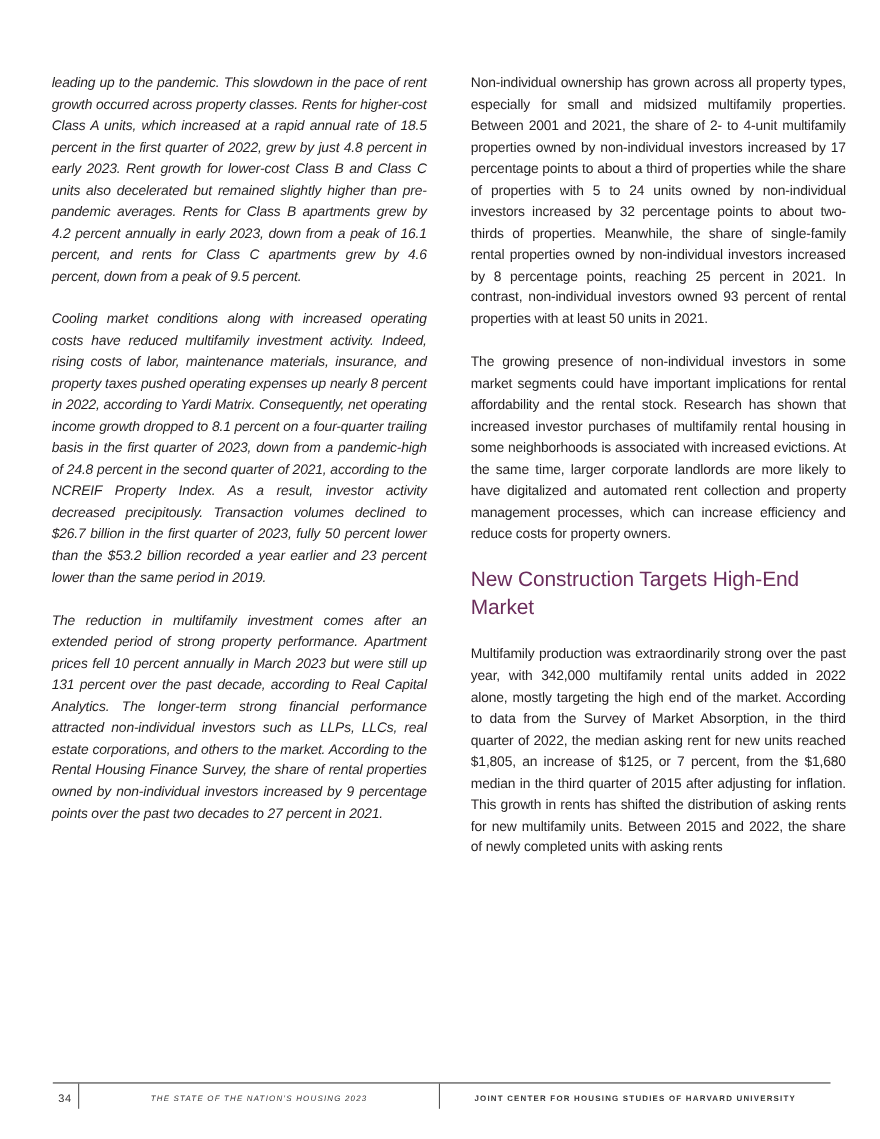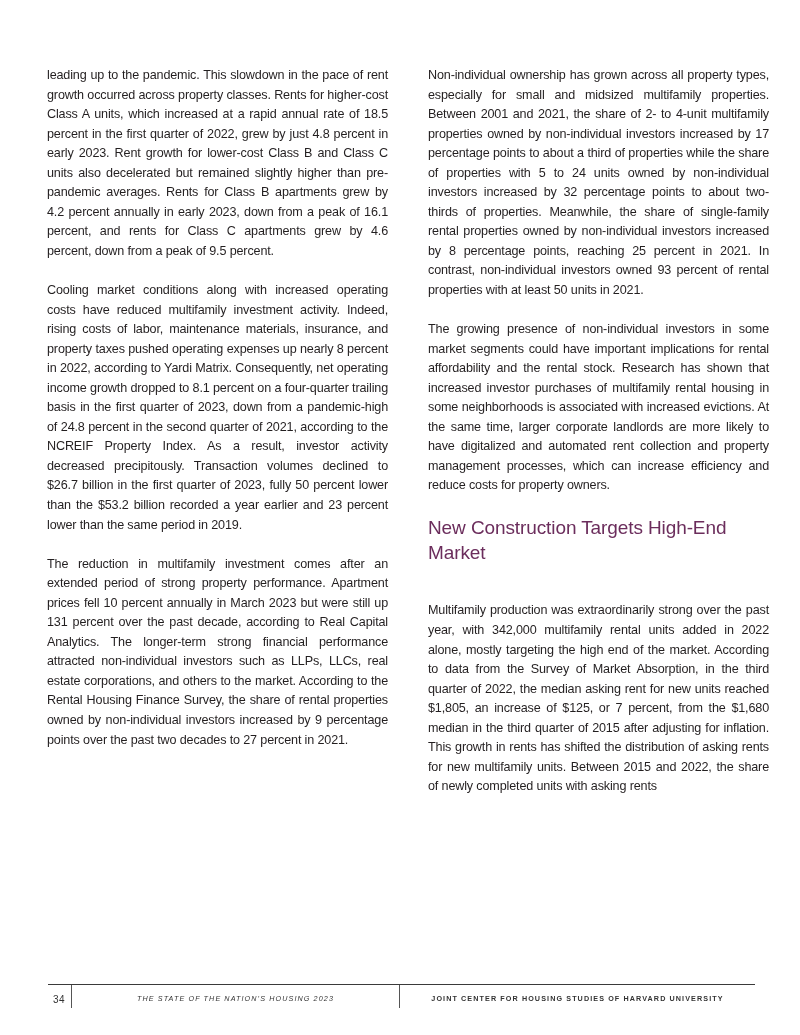--- a/index.html
+++ b/index.html
@@ -18,32 +18,32 @@
     .page {
       position: absolute;
       left: 0; top: 0;
       width: 800px; height: 1035px;
     }
     .col {
       position: absolute;
       top: 66px;
       width: 341px;
     }
-    .col-left { left: 47px; }
+    .col-left { left: 47px; font-style: italic; }
     .col-right { left: 428px; }
     .para {
       margin: 0 0 19.5px 0;
       font-size: 12.6px;
       line-height: 19.55px;
       text-align: justify;
       letter-spacing: -0.15px;
       hyphens: manual;
     }
     .heading {
-      margin: 18px 0 36px 0;
+      margin: 18px 0 20px 0;
       font-size: 19px;
       line-height: 25px;
       font-weight: 500;
       color: #6b2d5c;
       letter-spacing: -0.1px;
     }
     .footer {
       position: absolute;
       left: 48px;
       top: 984px;

